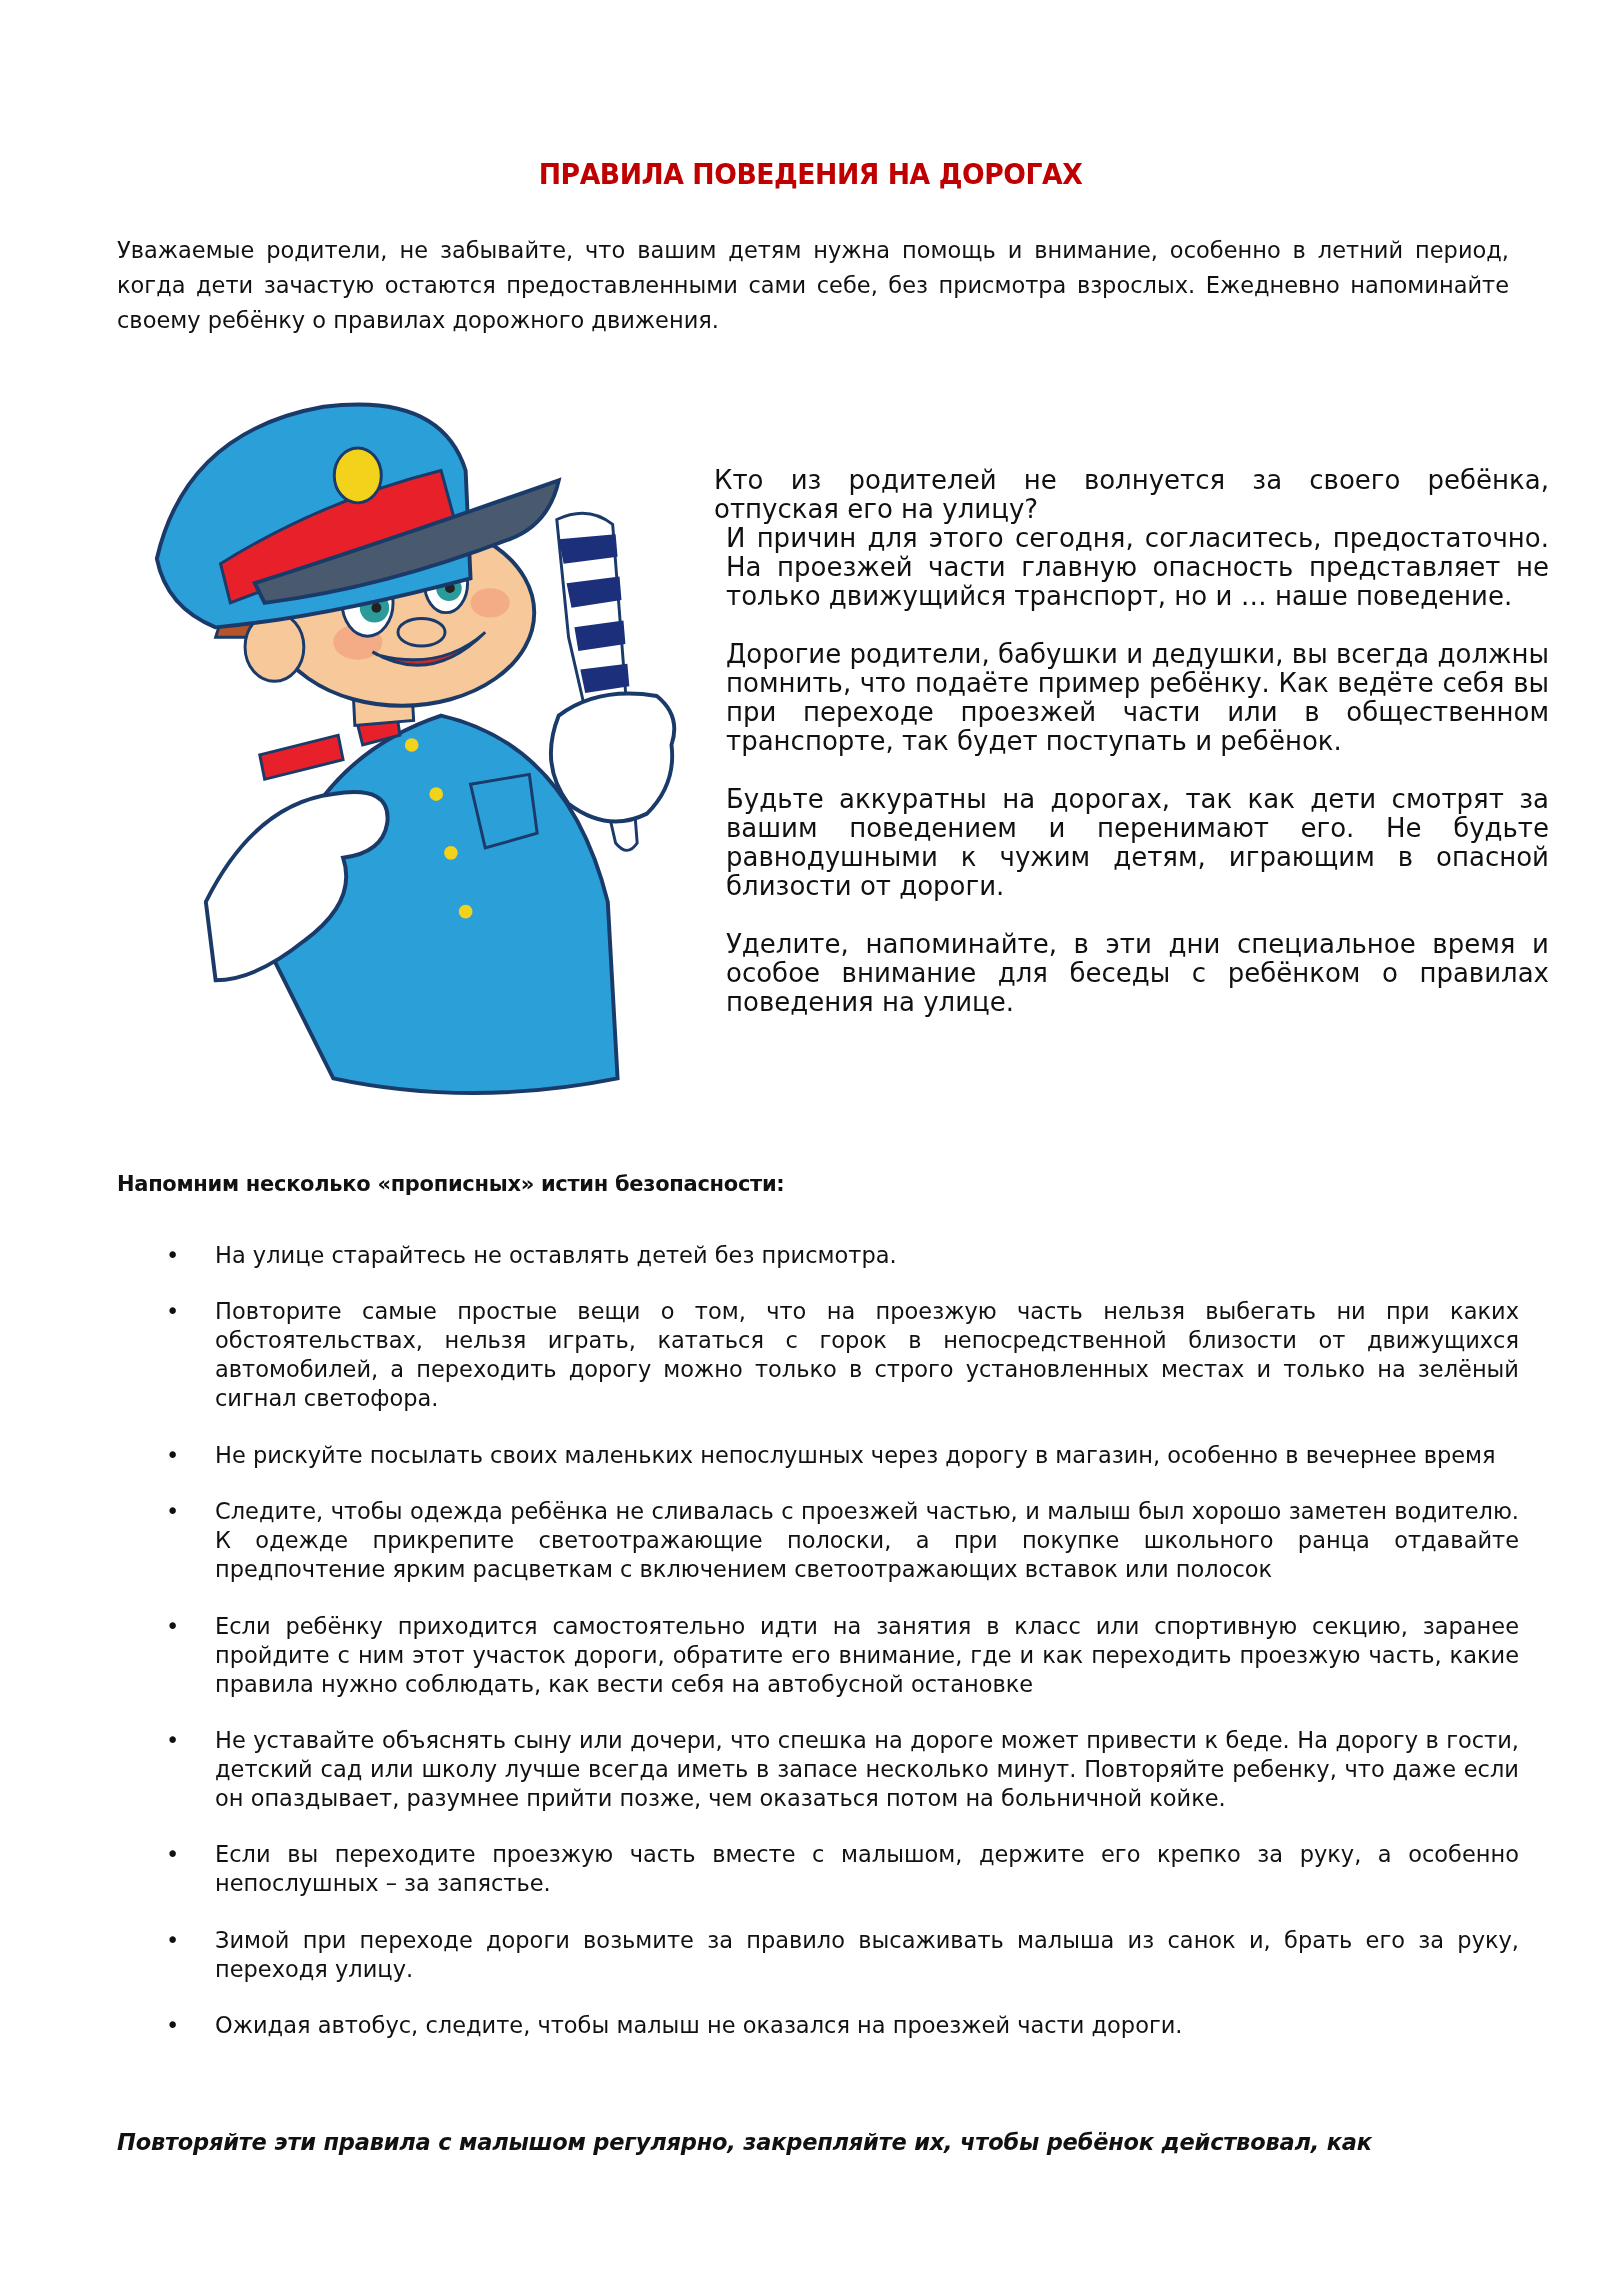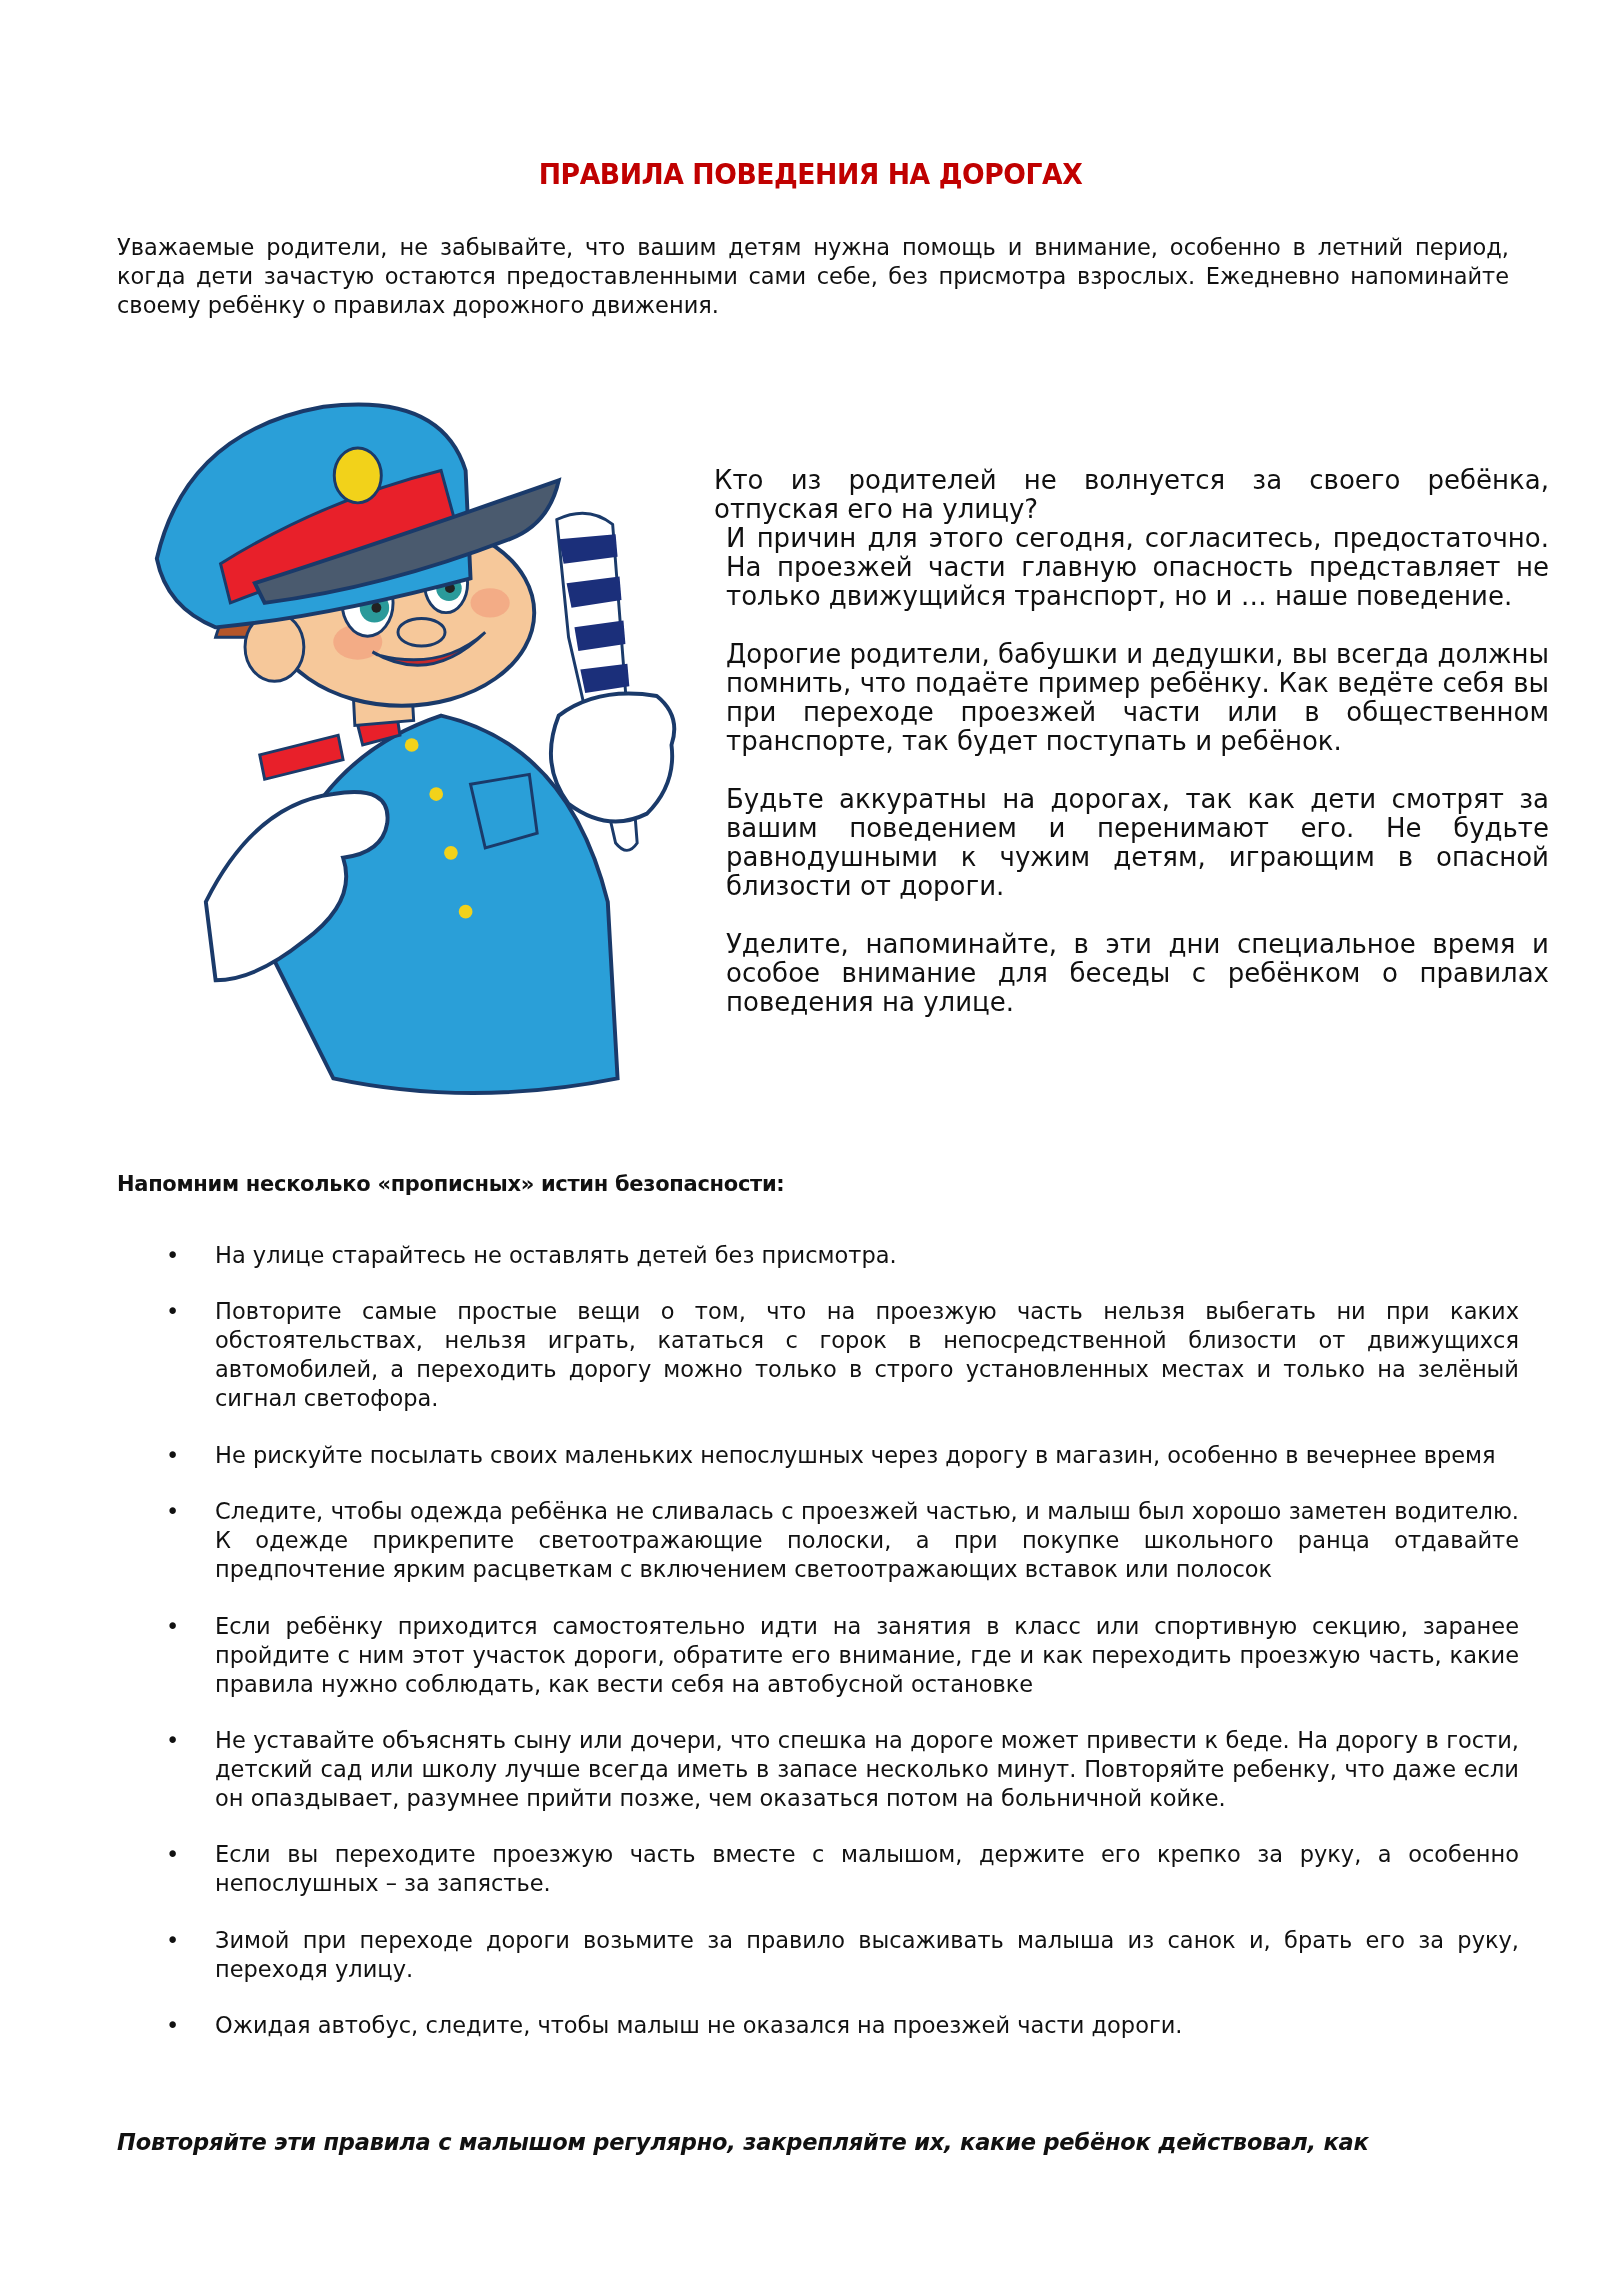--- a/index.html
+++ b/index.html
@@ -3,21 +3,21 @@
 <meta charset="utf-8">
 <style>
   html, body { margin: 0; padding: 0; background: #ffffff; }
   body { width: 1621px; height: 2293px; position: relative; overflow: hidden;
          font-family: "DejaVu Sans", sans-serif; color: #111; }
   .page { position: absolute; left: 0; top: 0; width: 1313px; height: 2293px; }
   .title { position: absolute; left: 0; width: 1621px; top: 157px; text-align: center;
            font-family: "DejaVu Sans", sans-serif; font-weight: bold; font-size: 29px;
            color: #c00000; letter-spacing: -0.5px; transform: scaleX(0.92); transform-origin: center; }
   .intro { position: absolute; left: 117px; top: 233px; width: 1392px; font-size: 22.5px;
-           line-height: 29px; text-align: justify; }
+           line-height: 35px; text-align: justify; }
   .figure { position: absolute; left: 147px; top: 392px; width: 549px; height: 706px; }
   .side { position: absolute; left: 714px; top: 466px; width: 835px; font-size: 26px;
           line-height: 29px; text-align: justify; }
   .side p { margin: 0 0 29px 12px; }
   .side .nobr { margin: 0; }
   .subheading { position: absolute; left: 117px; top: 1172px; font-weight: bold; font-size: 21px;
                 letter-spacing: -0.3px; }
   .rules { position: absolute; left: 117px; top: 1241px; width: 1402px; margin: 0; padding: 0; list-style: none; }
   .rules li { position: relative; padding-left: 98px; font-size: 22.5px; line-height: 29px;
               text-align: justify; margin-bottom: 27.4px; }
@@ -108,15 +108,15 @@
     <li><span class="bullet">•</span><span>Повторите самые простые вещи о том, что на проезжую часть нельзя выбегать ни при каких обстоятельствах, нельзя играть, кататься с горок в непосредственной близости от движущихся автомобилей, а переходить дорогу можно только в строго установленных местах и только на зелёный сигнал светофора.</span></li>
     <li><span class="bullet">•</span><span>Не рискуйте посылать своих маленьких непослушных через дорогу в магазин, особенно в вечернее время</span></li>
     <li><span class="bullet">•</span><span>Следите, чтобы одежда ребёнка не сливалась с проезжей частью, и малыш был хорошо заметен водителю. К одежде прикрепите светоотражающие полоски, а при покупке школьного ранца отдавайте предпочтение ярким расцветкам с включением светоотражающих вставок или полосок</span></li>
     <li><span class="bullet">•</span><span>Если ребёнку приходится самостоятельно идти на занятия в класс или спортивную секцию, заранее пройдите с ним этот участок дороги, обратите его внимание, где и как переходить проезжую часть, какие правила нужно соблюдать, как вести себя на автобусной остановке</span></li>
     <li><span class="bullet">•</span><span>Не уставайте объяснять сыну или дочери, что спешка на дороге может привести к беде. На дорогу в гости, детский сад или школу лучше всегда иметь в запасе  несколько минут. Повторяйте ребенку, что даже если он опаздывает, разумнее прийти позже, чем оказаться потом на больничной койке.</span></li>
     <li><span class="bullet">•</span><span>Если вы переходите проезжую часть вместе с малышом, держите его крепко за руку, а особенно непослушных – за запястье.</span></li>
     <li><span class="bullet">•</span><span>Зимой при переходе дороги возьмите за правило высаживать малыша из санок и, брать его за руку, переходя улицу.</span></li>
     <li><span class="bullet">•</span><span>Ожидая автобус, следите, чтобы малыш не оказался на проезжей части дороги.</span></li>
   </ul>
 
-  <div class="footer-line">Повторяйте эти правила с малышом регулярно, закрепляйте их, какие ребёнок действовал, как</div>
+  <div class="footer-line">Повторяйте эти правила с малышом регулярно, закрепляйте их, чтобы ребёнок действовал, как</div>
 </div>
 
 
 </body></html>

